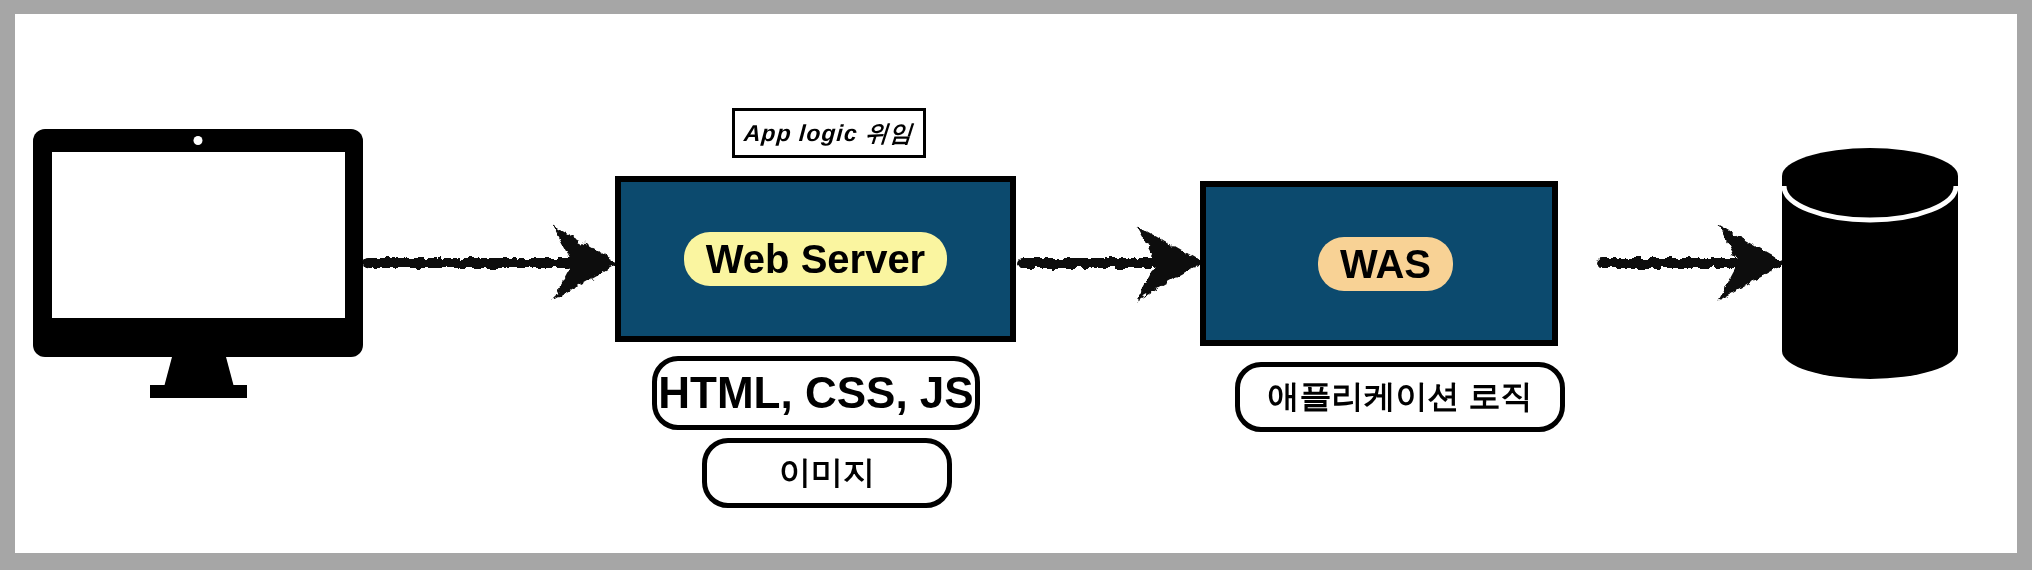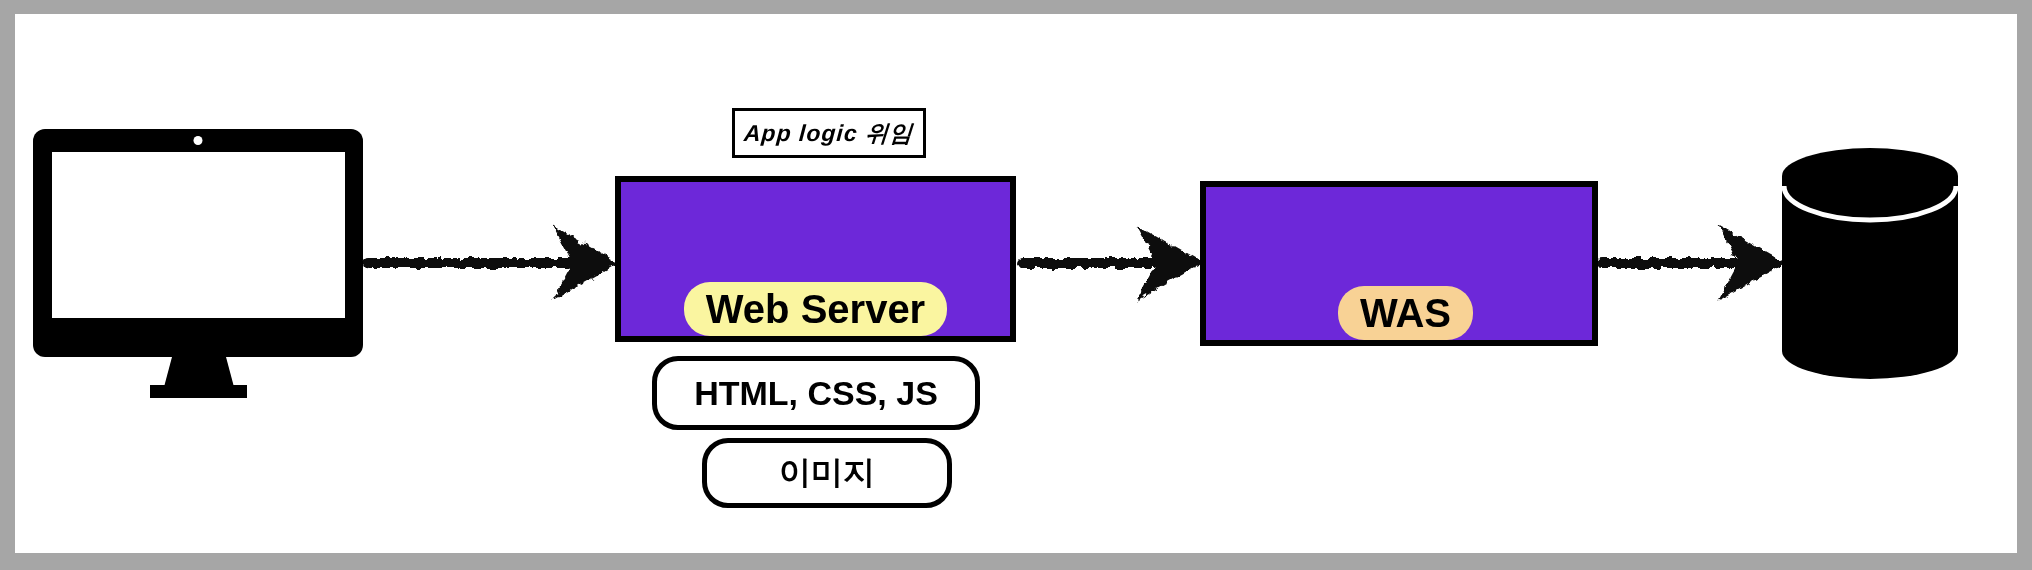--- a/index.html
+++ b/index.html
@@ -25,37 +25,37 @@
     border: 3px solid #000; background: #fff;
     display: flex; align-items: center; justify-content: center;
   }
   .note-box span {
     font-style: italic; font-weight: bold; font-size: 23px; color: #000;
     letter-spacing: 1px; transform: skewX(-4deg);
   }
 
   
   .server-box {
-    border: 6px solid #000; background: #6d28d9;
-    display: flex; align-items: flex-end; justify-content: center;
+    border: 6px solid #000; background: #0c4a6e;
+    display: flex; align-items: center; justify-content: center;
   }
   #web-server-box { left: 615px; top: 176px; width: 401px; height: 166px; }
-  #was-box       { left: 1200px; top: 181px; width: 398px; height: 165px; padding-left: 13px; }
+  #was-box       { left: 1200px; top: 181px; width: 358px; height: 165px; padding-left: 13px; }
   .hl {
     font-size: 40px; font-weight: 600; color: #000;
     padding: 7px 22px; border-radius: 26px; line-height: 1;
   }
 
   
   .pill {
     border: 5px solid #000; background: #fff; border-radius: 26px;
     display: flex; align-items: center; justify-content: center;
     font-weight: 600; color: #000;
   }
-  #pill-html { left: 652px; top: 356px; width: 328px; height: 74px; font-size: 34px; }
+  #pill-html { left: 652px; top: 356px; width: 328px; height: 74px; font-size: 44px; }
   #pill-img  { left: 702px; top: 438px; width: 250px; height: 70px; font-size: 32px; }
   #pill-applogic { left: 1235px; top: 362px; width: 330px; height: 70px; font-size: 32px; }
 
   
   #db-label {
     left: 1782px; top: 234px; width: 176px; height: 56px;
     display: flex; align-items: center; justify-content: center;
     color: #fff; font-size: 38px; font-weight: 600; letter-spacing: 1px;
   }
   svg { display: block; }
@@ -107,20 +107,23 @@
     <span class="hl" style="background:#f8d295;">WAS</span>
   </div>
 
   <div id="pill-html" class="abs pill">
     <span>HTML, CSS, JS</span>
   </div>
   <div id="pill-img" class="abs pill">
     <span>이미지</span>
   </div>
 
+  <div id="pill-applogic" class="abs pill">
+    <span>애플리케이션 로직</span>
+  </div>
 
   <svg class="abs" style="left:1782px; top:148px;" width="176" height="232" viewBox="0 0 176 232" aria-hidden="true">
     <rect x="0" y="28" width="176" height="175" fill="#000"></rect>
     <ellipse cx="88" cy="203" rx="88" ry="28" fill="#000"></ellipse>
     <ellipse cx="88" cy="28" rx="88" ry="28" fill="#000"></ellipse>
     <path d="M2,38 A 86 34 0 0 0 174,38" fill="none" stroke="#fff" stroke-width="5"></path>
   </svg>
 </div>
 
 </body></html>

